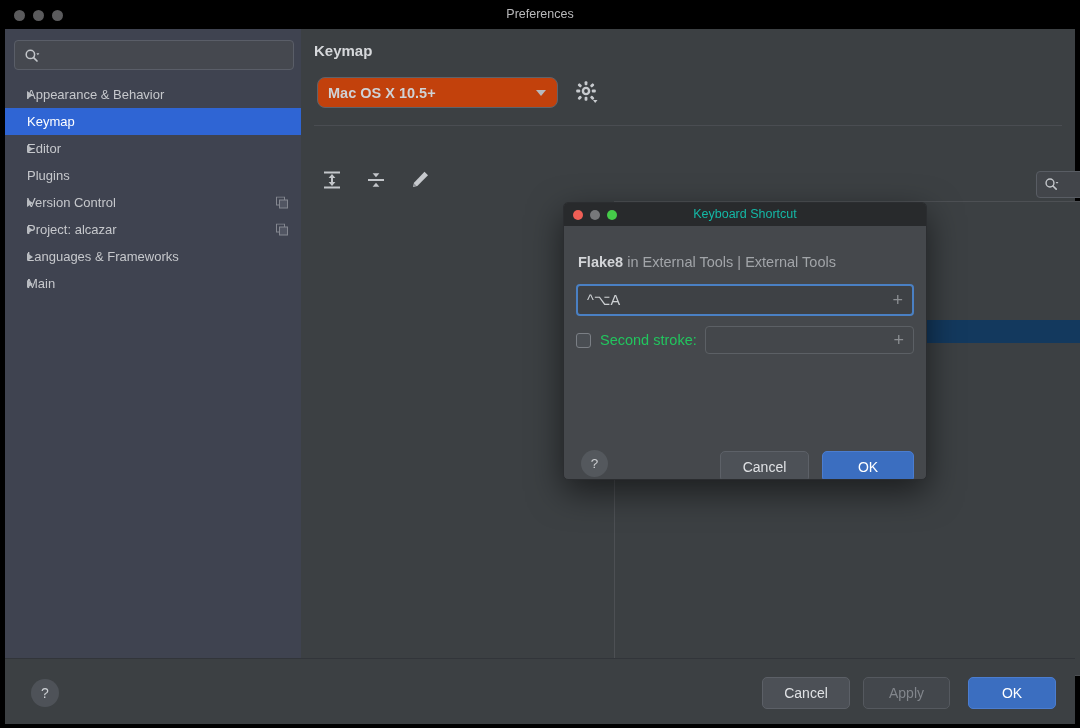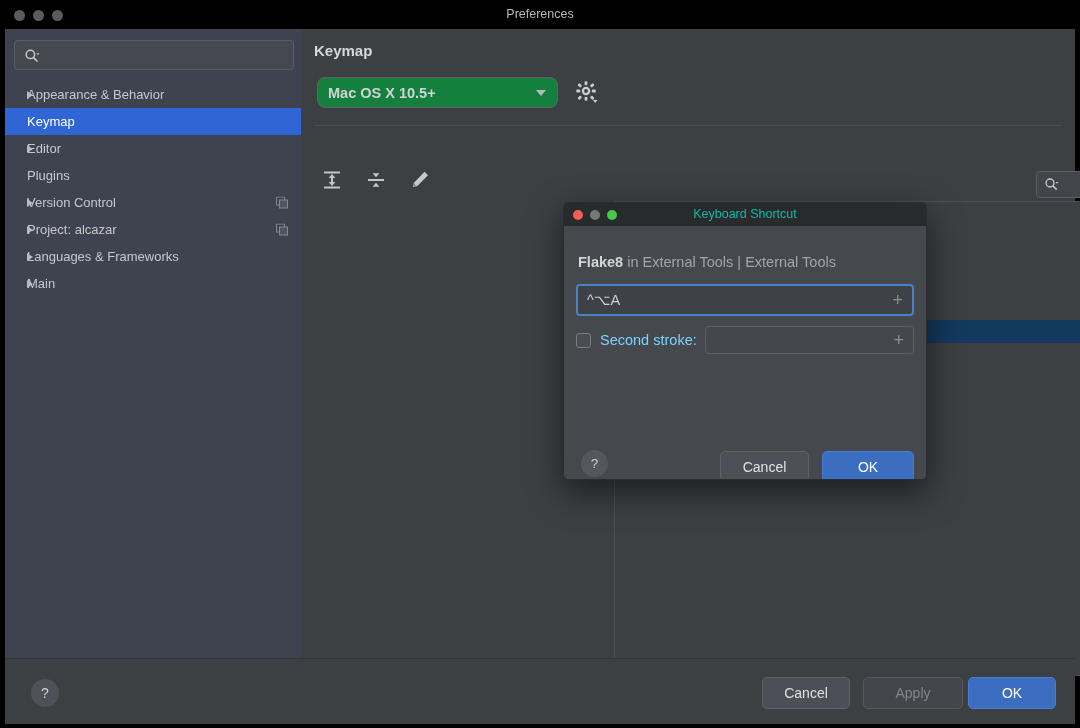--- a/index.html
+++ b/index.html
@@ -87,21 +87,21 @@
   }
 
   
   .ct-title {
     position: absolute; left: 13px; top: 13px;
     font-size: 15px; font-weight: bold; color: #d6d8db;
   }
   .km-select {
     position: absolute; left: 16px; top: 48px;
     width: 241px; height: 31px;
-    background: #15803d;
+    background: #c2410c;
     border: 1px solid #5e626a;
     border-radius: 8px;
     display: flex; align-items: center;
     padding: 0 10px;
     font-size: 14.5px; font-weight: bold; color: #cfd2d6;
   }
   .km-caret {
     position: absolute; right: 11px; top: 50%;
     transform: translateY(-50%);
     width: 0; height: 0;
@@ -169,21 +169,21 @@
     font-size: 14px; color: #cdd0d4;
   }
   .btn {
     position: absolute; top: 18px;
     height: 32px;
     border-radius: 5px;
     display: flex; align-items: center; justify-content: center;
     font-size: 14px;
   }
   .btn.cancel { left: 757px; width: 88px; background: #4c5056; border: 1px solid #5c6067; color: #dfe1e4; }
-  .btn.apply  { left: 858px; width: 100px; background: #43474c; border: 1px solid #55595f; color: #82868c; }
+  .btn.apply  { left: 858px; width: 87px; background: #43474c; border: 1px solid #55595f; color: #82868c; }
   .btn.ok     { left: 963px; width: 88px; background: #3b6ec0; border: 1px solid #4b7dd0; color: #ffffff; }
 
   
   .dlg {
     position: absolute; left: 563px; top: 202px;
     width: 364px; height: 278px;
     background: #45484c;
     border: 1px solid #2b2d30;
     border-radius: 5px;
     box-shadow: 0 12px 34px rgba(0,0,0,.55);
@@ -228,21 +228,21 @@
     width: 338px; height: 28px;
     display: flex; align-items: center;
   }
   .chk {
     width: 15px; height: 15px;
     border: 1px solid #7b7f85;
     border-radius: 3px;
     background: #4a4e53;
     flex: 0 0 auto;
   }
-  .second-lbl { margin-left: 9px; font-size: 14.5px; color: #7dd3fc; }
+  .second-lbl { margin-left: 9px; font-size: 14.5px; color: #22c55e; }
   .second-field {
     position: relative;
     margin-left: 8px; flex: 1;
     height: 28px;
     background: #44474b;
     border: 1px solid #5c6065;
     border-radius: 4px;
   }
   .dlg-help {
     position: absolute; left: 17px; top: 224px;

